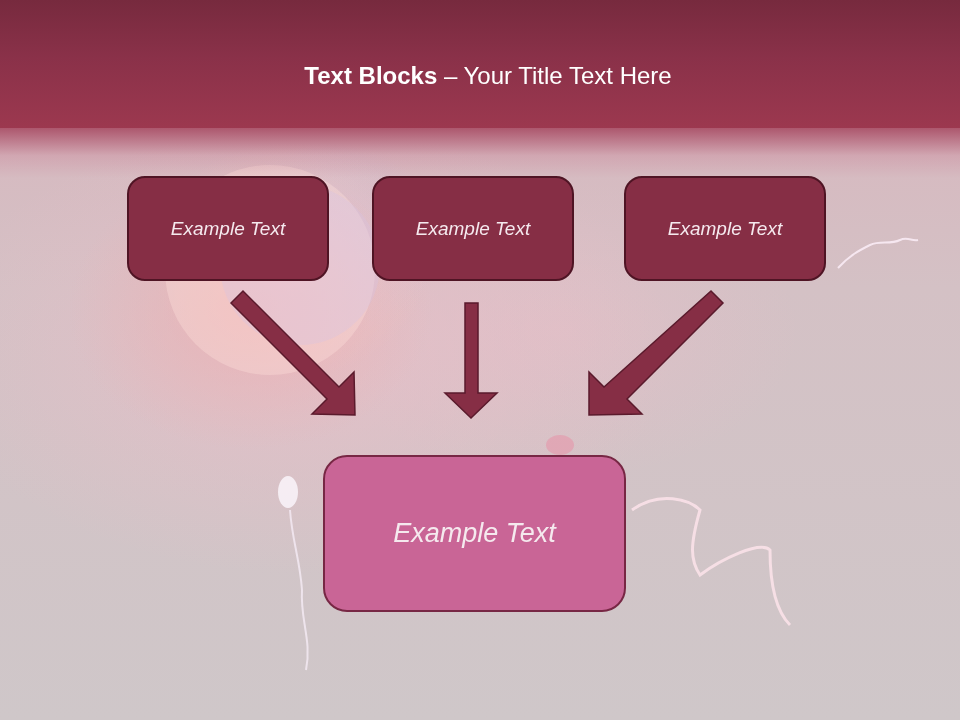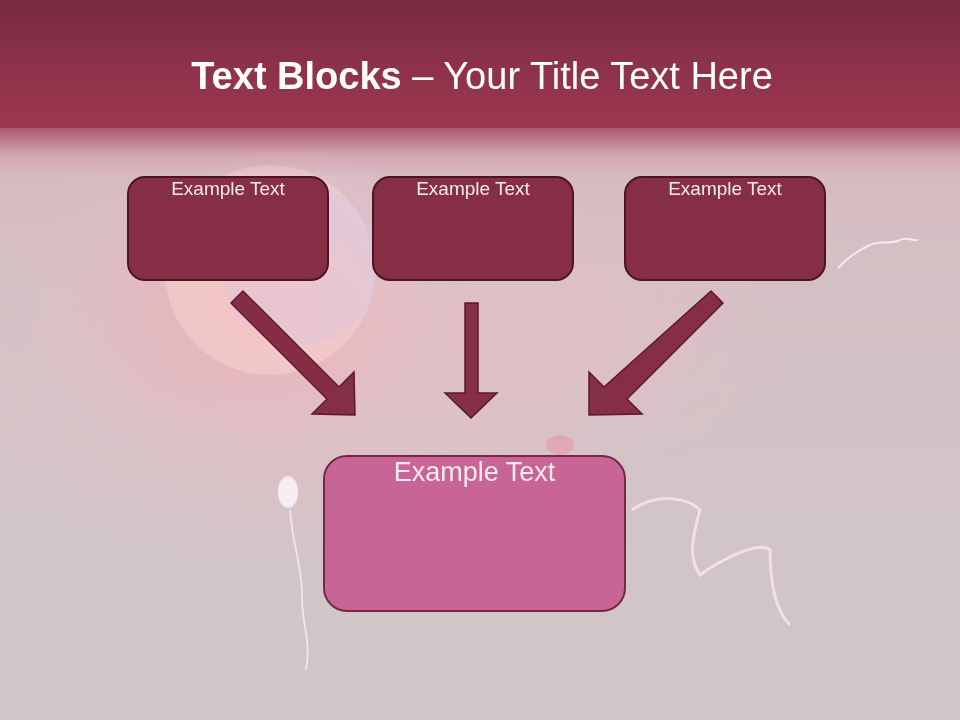--- a/index.html
+++ b/index.html
@@ -21,29 +21,29 @@
     }
     .header {
       position: absolute; left: 0; top: 0; width: 960px; height: 128px;
       background: linear-gradient(180deg, #772a3e 0%, #8a3149 45%, #9c384f 100%);
     }
     .header-fade {
       position: absolute; left: 0; top: 128px; width: 960px; height: 50px;
       background: linear-gradient(180deg, rgba(165,70,95,0.85) 0%, rgba(200,130,150,0.35) 55%, rgba(220,170,180,0) 100%);
     }
     .title {
-      position: absolute; left: 10px; top: 54px; width: 944px;
-      text-align: center; color: #ffffff; font-size: 38px; line-height: 44px;
+      position: absolute; left: 16px; top: 54px; width: 944px;
+      text-align: center; color: #ffffff; font-size: 24px; line-height: 44px;
       white-space: nowrap;
     }
     .title .bold { font-weight: bold; }
     .box {
       position: absolute;
-      display: flex; justify-content: center;
-      color: #f5e9ee; border-radius: 18px;
+      display: flex; align-items: center; justify-content: center;
+      color: #f5e9ee; border-radius: 18px; font-style: italic;
     }
     .box.top {
       width: 202px; height: 105px; top: 176px;
       background: #862e45; border: 2.5px solid #4f1424;
       font-size: 19px;
     }
     .box.bottom {
       left: 323px; top: 455px; width: 303px; height: 157px;
       background: #c96596; border: 2.5px solid #772744;
       font-size: 27px; border-radius: 24px;

